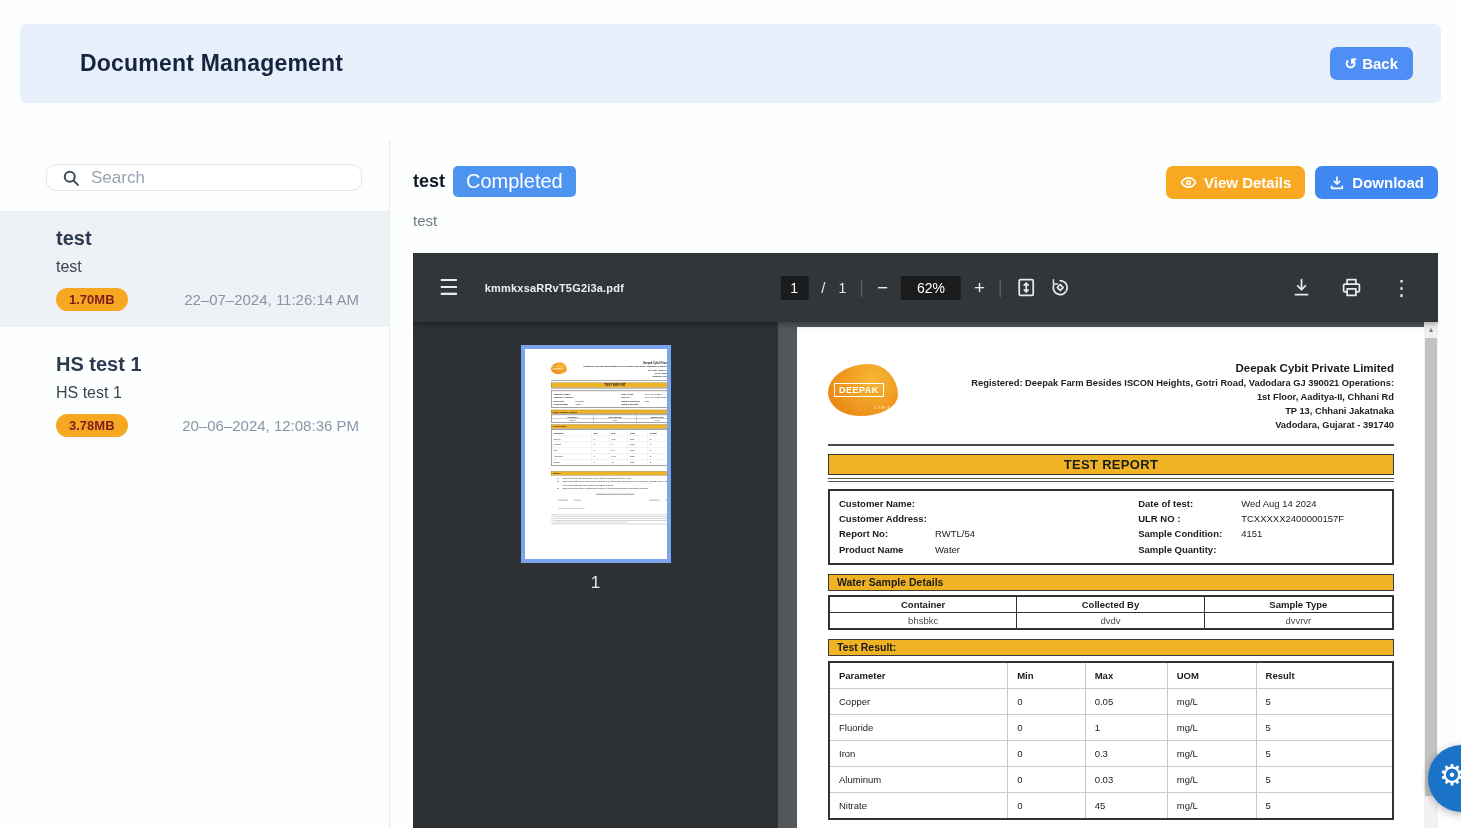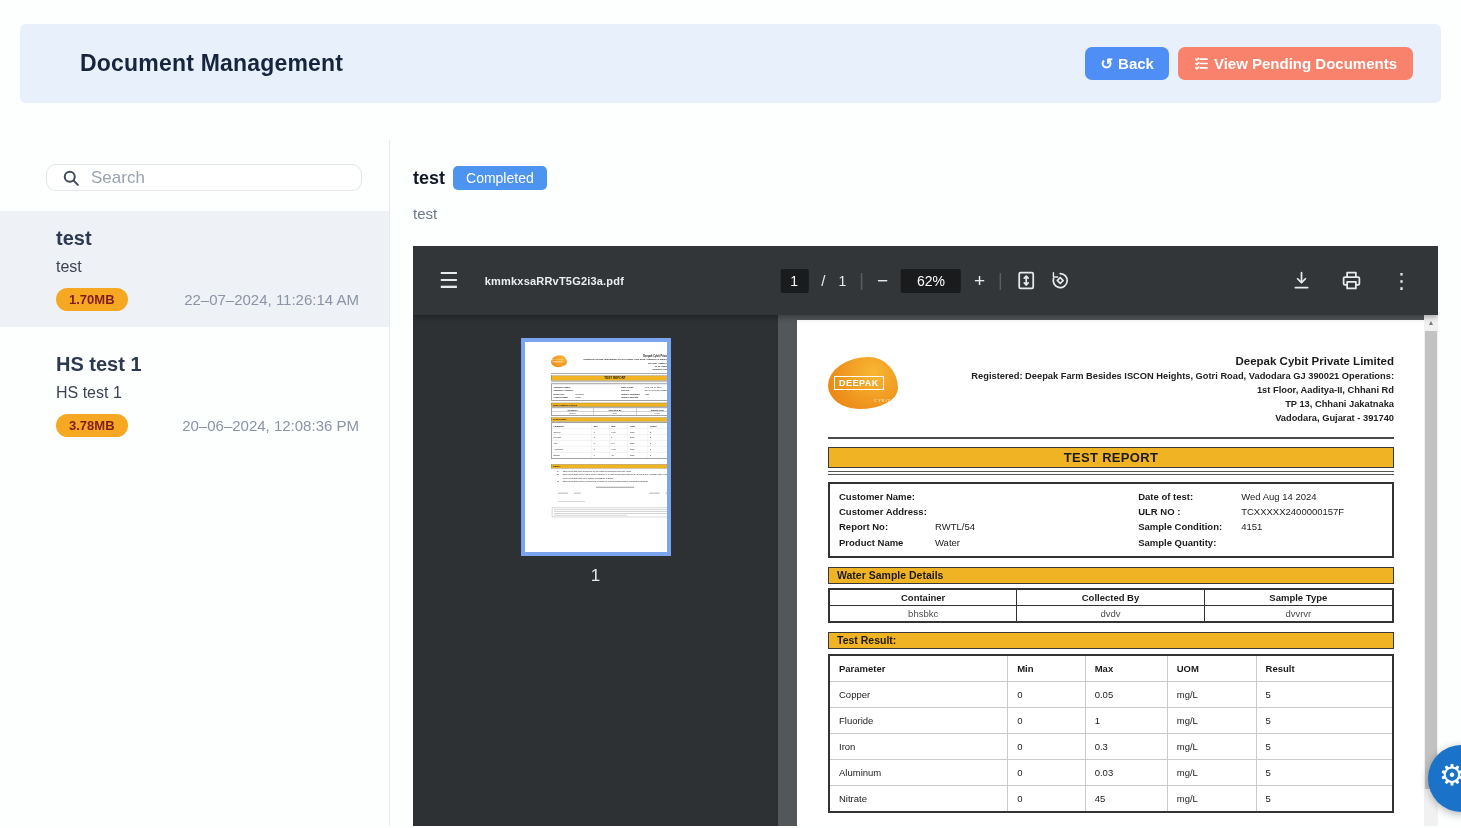--- a/index.html
+++ b/index.html
@@ -35,21 +35,21 @@
   .doc-meta { display:flex; align-items:center; justify-content:space-between; margin-top:12px; padding-right:4px; }
   .size-badge { background:#f7a823; color:#7f1d1d; font-size:13px; font-weight:700;
     border-radius:999px; padding:4px 13px; }
   .doc-date { font-size:15px; color:#8b94a6; }
 
   
   .main { flex:1; padding:26px 23px 0 23px; }
   .detail-header { display:flex; justify-content:space-between; align-items:flex-start; }
   .title-row { display:flex; align-items:center; gap:8px; }
   .detail-title { font-size:18px; font-weight:700; color:#101827; }
-  .status-badge { background:#4d93f0; color:#fff; font-size:14px; font-weight:500;
+  .status-badge { background:#4d93f0; color:#fff; font-size:20px; font-weight:500;
     border-radius:5px; padding:4px 13px; }
   .detail-subtitle { margin-top:15px; font-size:15px; color:#6f7888; }
   .detail-actions { display:flex; gap:10px; }
   .btn-view { background:#f8a921; font-size:15px; padding:8px 14px; gap:7px; }
   .btn-download { background:#4187f2; font-size:15px; padding:8px 14px; gap:7px; }
 
   
   .pdf-viewer { margin-top:24px; width:1025px; height:580px; display:flex; flex-direction:column;
     overflow:hidden; }
   .pdf-toolbar { position:relative; height:69px; background:#333639; display:flex;
@@ -152,33 +152,20 @@
 
 <div class="stage">
 
   <header class="app-header">
     <h1 class="app-title">Document Management</h1>
     <div class="header-actions">
       <button class="btn btn-back">
         <span class="glyph-icon">↺</span>
         <span>Back</span>
       </button>
-      <button class="btn btn-pending">
-        <span class="svg-icon">
-          <svg width="15" height="15" viewBox="0 0 24 24" fill="none" stroke="#fff" stroke-width="2.6" stroke-linecap="round">
-            <path d="M3 5l1.6 1.6L7.5 3.6"></path>
-              <line x1="10" y1="5" x2="21" y2="5"></line>
-            <path d="M3 12l1.6 1.6 2.9-3"></path>
-              <line x1="10" y1="12" x2="21" y2="12"></line>
-            <path d="M3 19l1.6 1.6 2.9-3"></path>
-              <line x1="10" y1="19" x2="21" y2="19"></line>
-          </svg>
-        </span>
-        <span>View Pending Documents</span>
-      </button>
     </div>
   </header>
 
   <div class="content">
 
     <aside class="sidebar">
       <div class="search-box">
         <span class="svg-icon">
           <svg width="20" height="20" viewBox="0 0 24 24" fill="none" stroke="#3f4a5a" stroke-width="2.4" stroke-linecap="round">
             <circle cx="10.5" cy="10.5" r="6"></circle>
@@ -209,20 +196,41 @@
     </aside>
 
     <main class="main">
       <div class="detail-header">
         <div>
           <div class="title-row">
             <span class="detail-title">test</span>
             <span class="status-badge">Completed</span>
           </div>
           <div class="detail-subtitle">test</div>
+        </div>
+        <div class="detail-actions">
+          <button class="btn btn-view">
+            <span class="svg-icon">
+              <svg width="17" height="17" viewBox="0 0 24 24" fill="none" stroke="#fff" stroke-width="2.2">
+                <path d="M2 12s3.8-6.5 10-6.5S22 12 22 12s-3.8 6.5-10 6.5S2 12 2 12z"></path>
+                <circle cx="12" cy="12" r="2.6"></circle>
+              </svg>
+            </span>
+            <span>View Details</span>
+          </button>
+          <button class="btn btn-download">
+            <span class="svg-icon">
+              <svg width="16" height="16" viewBox="0 0 24 24" fill="none" stroke="#fff" stroke-width="2.4" stroke-linecap="round" stroke-linejoin="round">
+                <path d="M12 3v10"></path>
+                  <path d="M8 9.5l4 4 4-4"></path>
+                  <path d="M4 17v3h16v-3"></path>
+              </svg>
+            </span>
+            <span>Download</span>
+          </button>
         </div>
       </div>
 
       <div class="pdf-viewer">
         <div class="pdf-toolbar">
           <div class="tb-left">
             <span class="tb-menu">☰</span>
             <span class="tb-filename">kmmkxsaRRvT5G2i3a.pdf</span>
           </div>
           <div class="tb-center">

